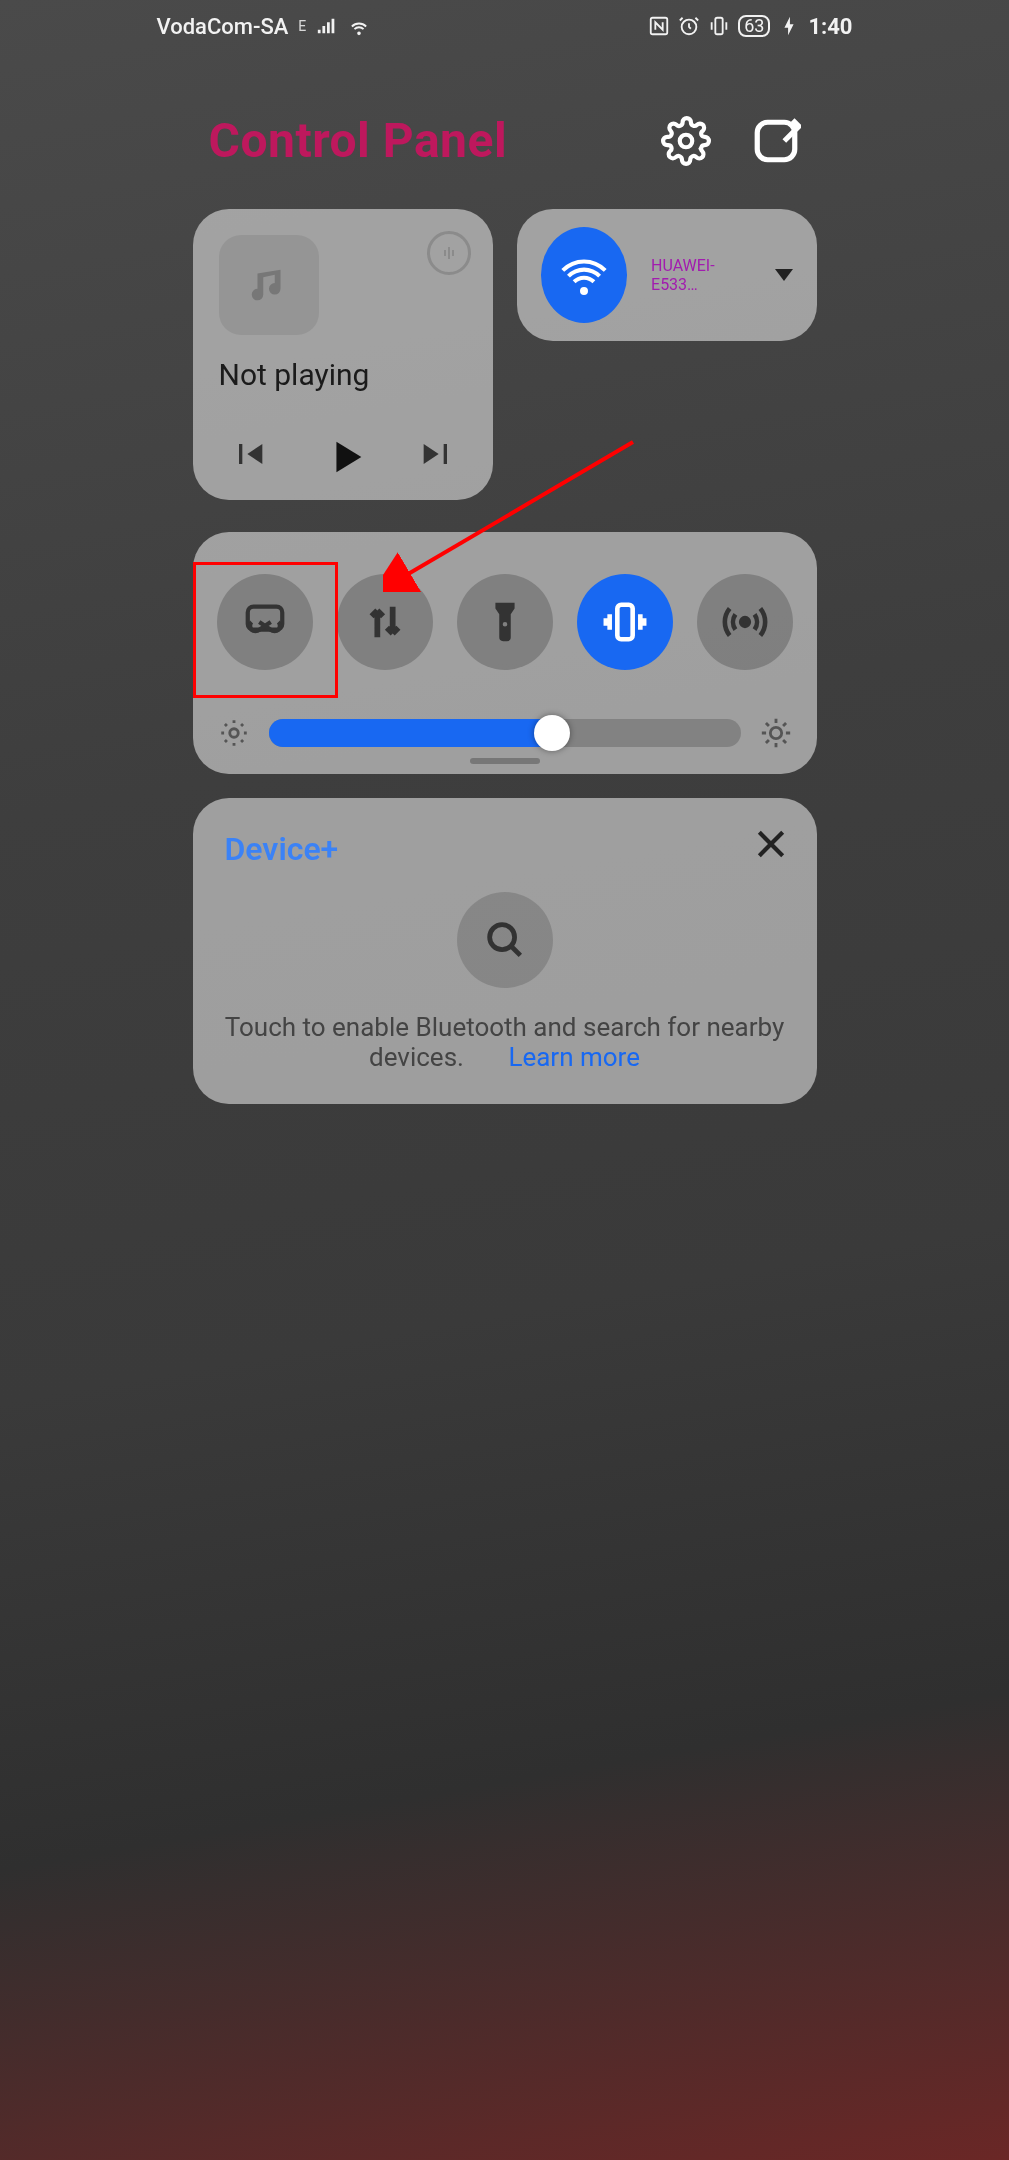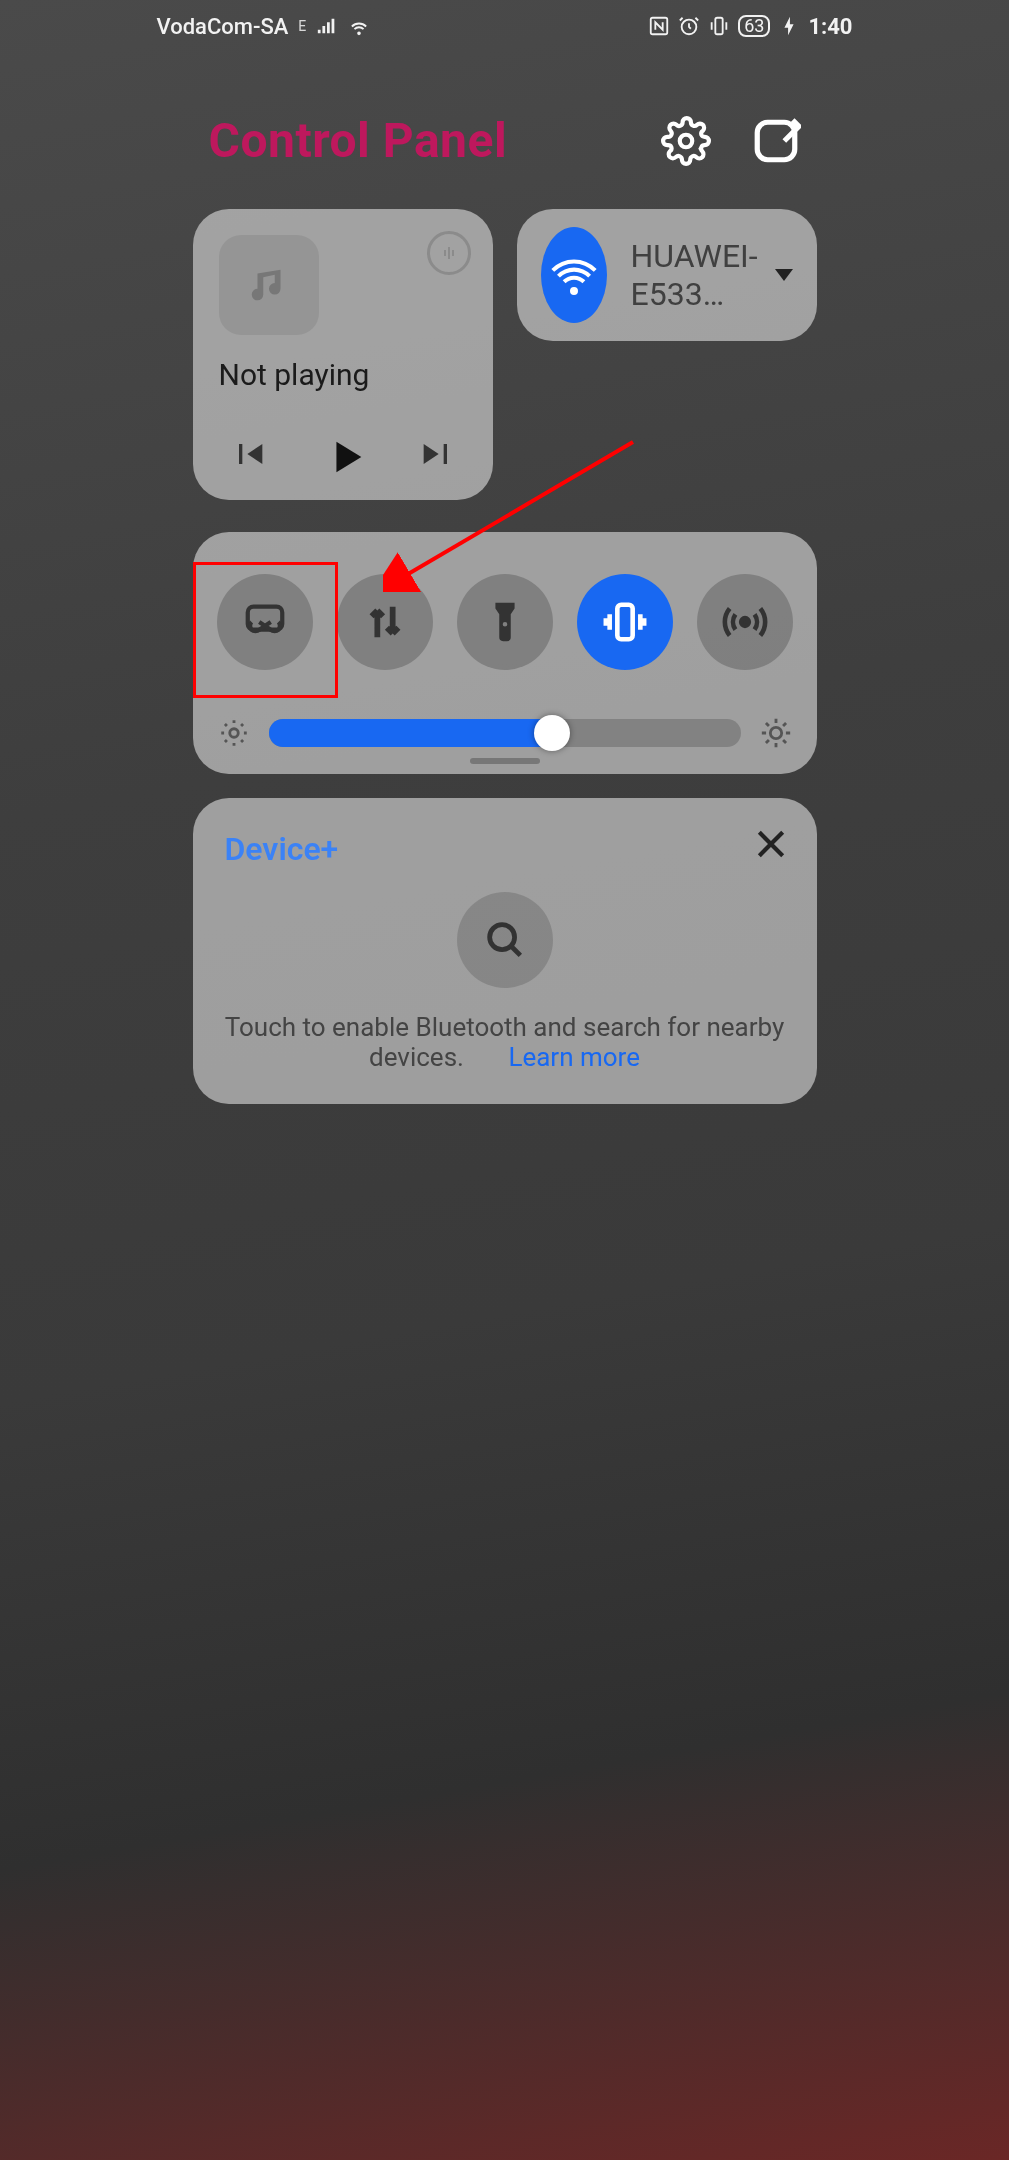--- a/index.html
+++ b/index.html
@@ -67,21 +67,21 @@
   .media-status { margin-top:22px; font-size:30px; color:#1b1b1b;}
   .media-controls{ margin-top:42px; display:flex; justify-content:space-between; align-items:center; padding:0 10px;}
   .mc-btn { width:40px; height:40px; color:#333; }
   .mc-play svg{ width:46px; height:46px;}
   
   .mini { display:flex; align-items:center; padding:0 24px; gap:24px; height:132px;}
   .mini .bubble { width:96px; height:96px; border-radius:50%; display:flex; align-items:center; justify-content:center;}
   .bubble.on  { background:#1868f2; color:#fff;}
   .bubble.off { background:rgba(0,0,0,.18); color:#333;}
   .bubble svg{ width:48px; height:48px;}
-  .mini-label { font-size:32px; color:#404040; line-height:1.2; max-width:120px;}
+  .mini-label { font-size:16px; color:#a21caf; line-height:1.2; max-width:120px;}
   .mini-chevron{ margin-left:auto; width:0;height:0;border-left:9px solid transparent;border-right:9px solid transparent;border-top:12px solid #222;}
   
   .wide { grid-column:1 / span 2; margin-top:0; padding:42px 24px 24px 24px; position:relative;}
   .wide:not(.device){ margin-top:8px; }
   .toggles { display:flex; justify-content:space-between; }
   .tog { width:96px;height:96px;border-radius:50%;display:flex;align-items:center;justify-content:center;}
   .tog.off{ background:rgba(0,0,0,.2); color:#333;}
   .tog.on { background:#1868f2; color:#fff;}
   .tog svg{ width:46px;height:46px;}
   

